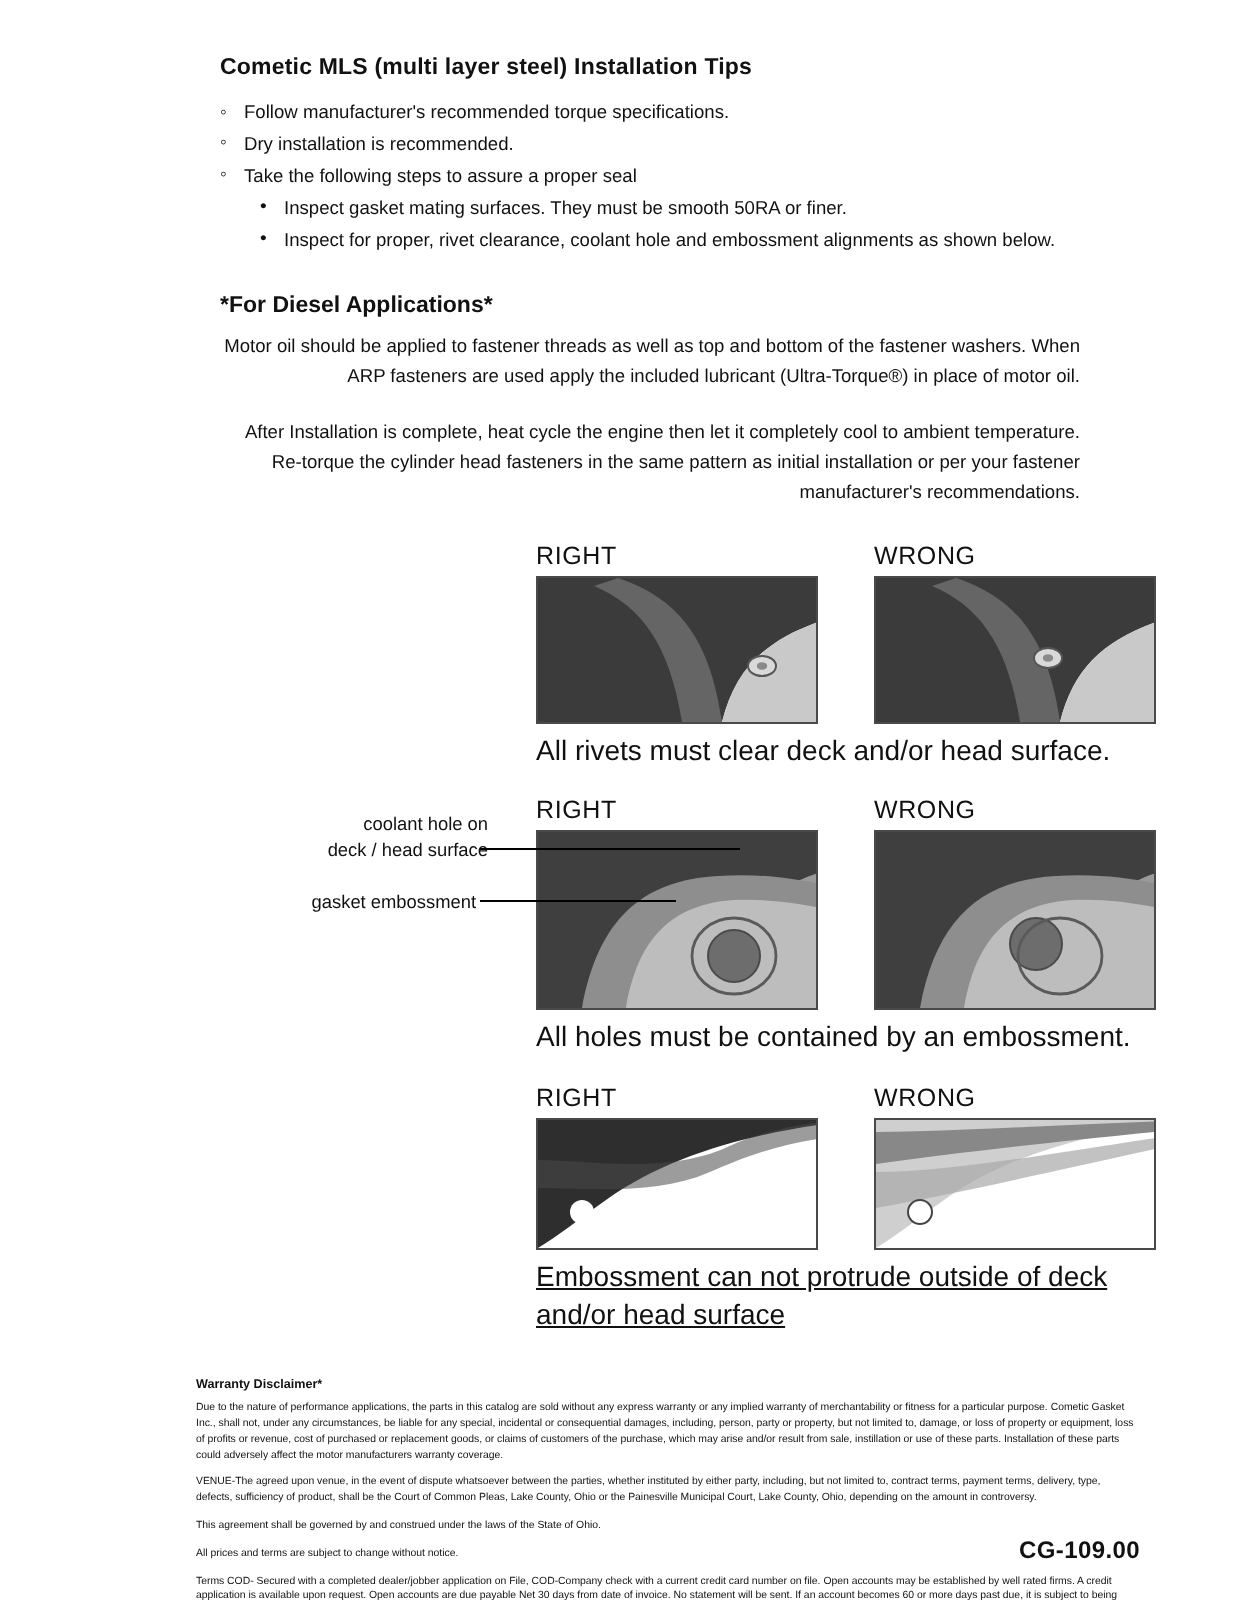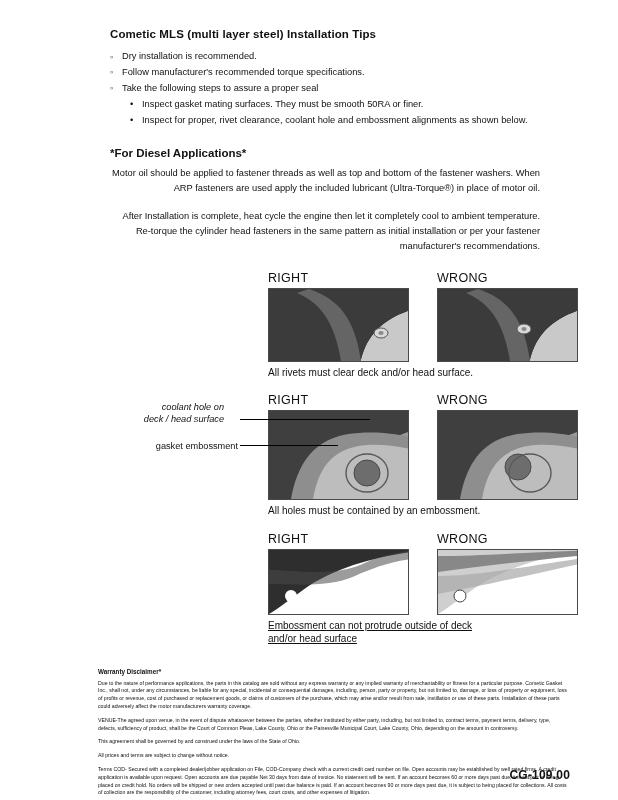--- a/index.html
+++ b/index.html
@@ -117,21 +117,21 @@
     width: 160px;
     height: 72px;
     border: 1px solid #4a4a4a;
     position: relative;
     overflow: hidden;
     background: #ffffff;
   }
   .panel.tall { height: 88px; }
   .panel.short { height: 64px; }
   .figcap {
-    font-size: 10px;
+    font-size: 14px;
     margin: 4px 0 0 228px;
     line-height: 1.35;
   }
   .figcap.wide { margin-left: 228px; text-decoration: underline; }
 
   
   .annot {
     position: absolute;
     font-size: 9.2px;
     text-align: right;
@@ -169,22 +169,22 @@
   }
 </style>
 </head>
 <body>
 
 <div class="page">
 
   <h1 class="title">Cometic MLS (multi layer steel) Installation Tips</h1>
 
   <ul class="bullets">
+    <li>Follow manufacturer's recommended torque specifications.</li>
     <li>Dry installation is recommended.</li>
-    <li>Follow manufacturer's recommended torque specifications.</li>
     <li>Take the following steps to assure a proper seal</li>
   </ul>
   <ul class="subbullets" style="margin-left:88px;">
     <li>Inspect gasket mating surfaces.  They must be smooth 50RA or finer.</li>
     <li>Inspect for proper, rivet clearance, coolant hole and embossment alignments as shown below.</li>
   </ul>
 
   <h2 class="section">*For Diesel Applications*</h2>
   <p class="para">Motor oil should be applied to fastener threads as well as top and bottom of the fastener washers. When ARP fasteners are used apply the included lubricant (Ultra-Torque®) in place of motor oil.</p>
   <p class="para">After Installation is complete, heat cycle the engine then let it completely cool to ambient temperature. Re-torque the cylinder head fasteners in the same pattern as initial installation or per your fastener manufacturer's recommendations.</p>
@@ -245,21 +245,21 @@
             <path d="M0,0 H160 V18 C128,18 104,34 96,88 H0 Z" fill="#3f3f3f"></path>
             <path d="M22,88 C30,44 52,24 90,22 C120,20 140,26 160,30 L160,88 Z" fill="#8e8e8e"></path>
             <path d="M44,88 C50,52 68,36 98,34 C122,33 142,38 160,42 L160,88 Z" fill="#bdbdbd"></path>
             <circle cx="80" cy="56" r="13" fill="#6d6d6d" stroke="#4a4a4a" stroke-width="1"></circle>
             <ellipse cx="92" cy="62" rx="21" ry="19" fill="none" stroke="#5a5a5a" stroke-width="1.4"></ellipse>
           </svg>
         </div>
       </div>
       <div class="figcap">All holes must be contained by an embossment.</div>
 
-      <div class="annot" style="left:4px; top:8px; width:180px;font-style:italic;">
+      <div class="annot" style="left:24px; top:8px; width:180px;">
         <span>coolant hole on</span><br>
         <span>deck / head surface</span>
       </div>
       <div class="leader" style="left:200px; top:26px; width:130px;"></div>
 
       <div class="annot" style="left:42px; top:47px; width:156px;">
         <span>gasket embossment</span>
       </div>
       <div class="leader" style="left:200px; top:52px; width:98px;"></div>
     </div>

